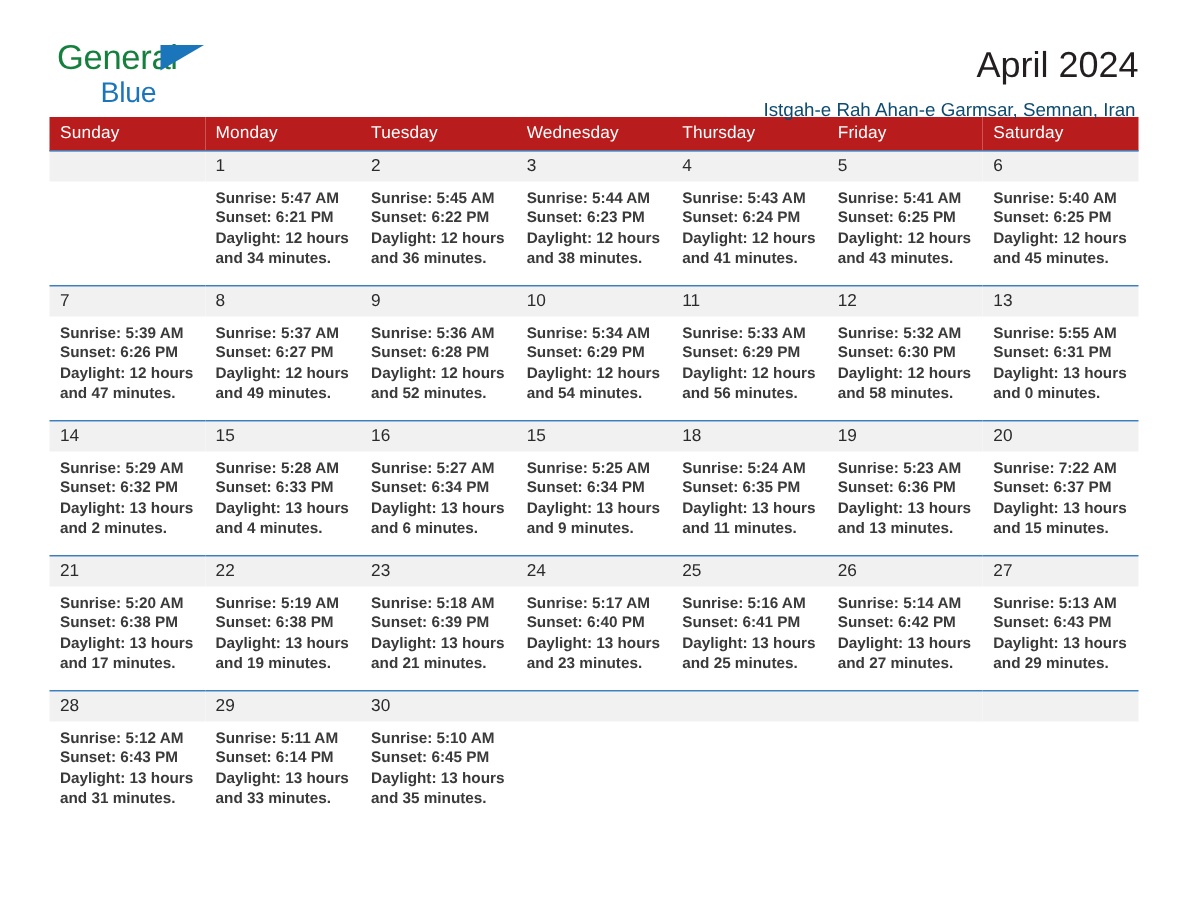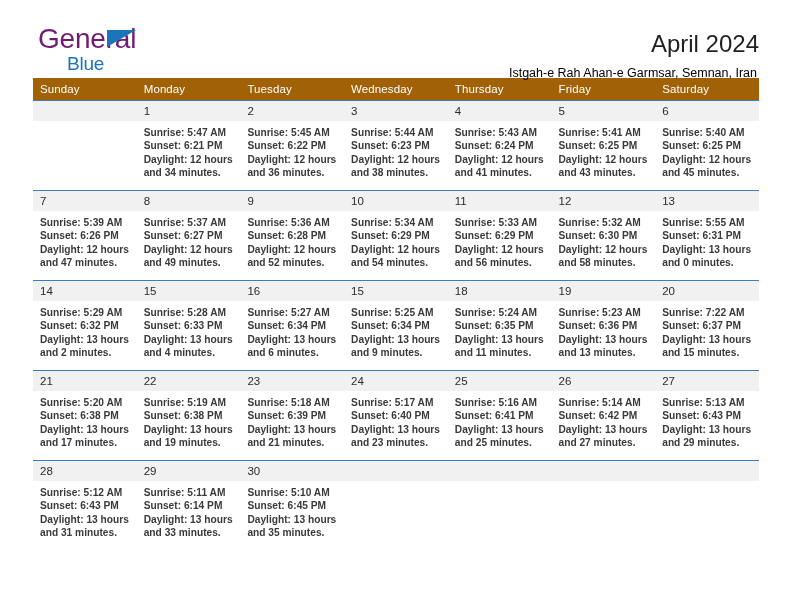--- a/index.html
+++ b/index.html
@@ -31,23 +31,23 @@
     height: 72px;
     box-sizing: border-box;
   }
   .brand {
     position: relative;
     width: 130px;
     height: 52px;
     padding-left: 5px;
   }
   .brand-general {
-    font-size: 28px;
+    font-size: 23px;
     line-height: 25px;
-    color: #701a75;
+    color: #15803d;
     letter-spacing: -0.2px;
   }
   .brand-blue {
     font-size: 19px;
     line-height: 24px;
     color: #1b75bb;
     letter-spacing: -0.2px;
     margin-left: 29px;
     display: block;
   }
@@ -67,33 +67,33 @@
   .cal-title {
     font-size: 24px;
     line-height: 32px;
     color: #231f20;
     font-weight: normal;
     margin: 0;
   }
   .cal-subtitle {
     font-size: 12.5px;
     line-height: 18px;
-    color: #000000;
+    color: #0c4a6e;
     margin: 4px 2px 0 0;
   }
 
   
   .calendar {
     width: 726px;
     border-collapse: collapse;
     table-layout: fixed;
     margin-top: 6px;
   }
   .calendar th {
-    background: #a16207;
+    background: #b91c1c;
     color: #ffffff;
     font-size: 11.5px;
     font-weight: normal;
     text-align: left;
     padding: 5px 0 5px 7px;
     height: 11px;
     letter-spacing: 0.1px;
   }
   .calendar td {
     vertical-align: top;

